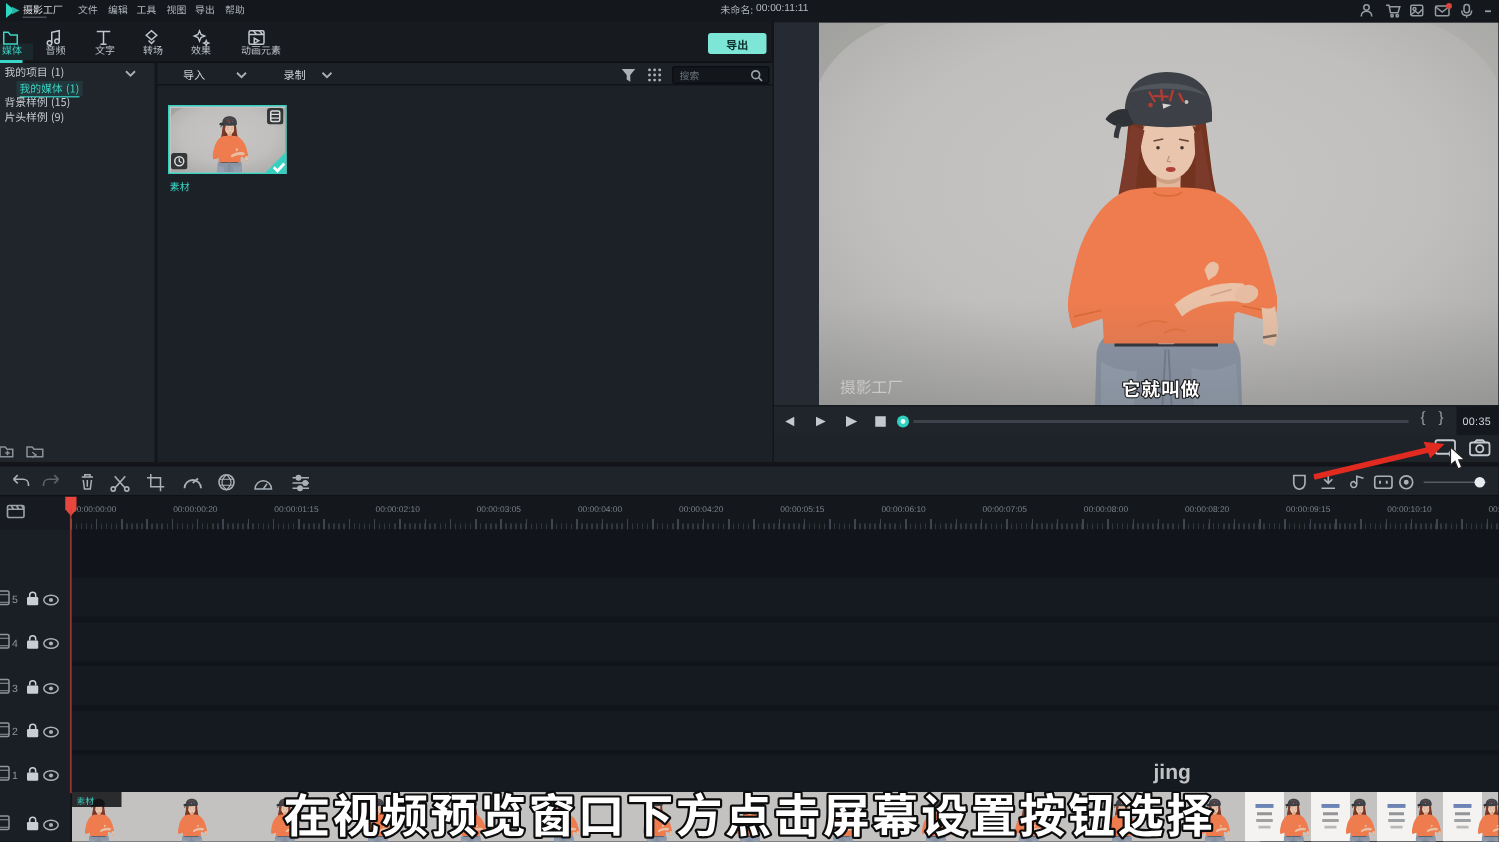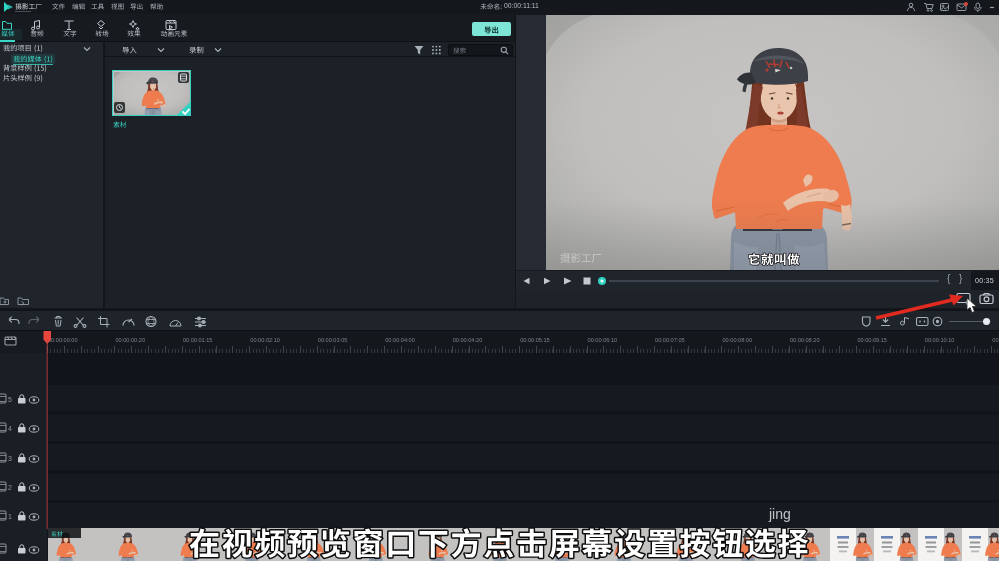--- a/index.html
+++ b/index.html
@@ -751,20 +751,20 @@
     <svg class="abs" style="left:176px;top:101px" width="15" height="15" viewBox="0 0 15 15">
 <path d="M15 0 L15 15 L0 15 Z" fill="#35d0c0"></path>
       <path d="M6.5 10.5 l2.5 2.5 4.5 -5" stroke="#ffffff" stroke-width="1.8" fill="none"></path>
     </svg>
     <svg style="position:absolute;left:113.0px;top:119.9px;overflow:visible" width="14" height="9" viewBox="0 -7.14 14 9.18">
       <path d="M4.3 -0.6C4.9 -0.3 5.6 0.1 6.0 0.4L6.4 0.1C6.0 -0.2 5.3 -0.6 4.7 -0.9ZM2.0 -0.9C1.6 -0.5 0.9 -0.1 0.3 0.1C0.4 0.2 0.6 0.4 0.7 0.4C1.3 0.2 2.0 -0.2 2.5 -0.7ZM1.3 -2.0C1.4 -2.0 1.6 -2.1 3.0 -2.1C2.4 -1.9 1.8 -1.7 1.6 -1.6C1.2 -1.5 0.9 -1.4 0.7 -1.4C0.7 -1.2 0.8 -1.0 0.8 -0.9C1.0 -1.0 1.2 -1.0 3.3 -1.1V-0.1C3.3 0.0 3.2 0.0 3.1 0.1C3.0 0.1 2.6 0.1 2.2 0.0C2.3 0.2 2.4 0.4 2.4 0.5C2.9 0.5 3.3 0.5 3.5 0.4C3.7 0.4 3.8 0.2 3.8 -0.0V-1.1L5.4 -1.2C5.6 -1.1 5.8 -0.9 5.9 -0.8L6.3 -1.1C6.0 -1.4 5.4 -1.8 5.0 -2.1L4.6 -1.9C4.7 -1.8 4.9 -1.7 5.0 -1.6L2.2 -1.4C3.2 -1.8 4.1 -2.1 5.0 -2.6L4.7 -3.0C4.4 -2.8 4.1 -2.7 3.9 -2.5L2.3 -2.5C2.7 -2.6 3.0 -2.8 3.4 -3.0L3.2 -3.1H6.5V-3.6H3.6V-4.0H5.7V-4.4H3.6V-4.8H6.1V-5.2H3.6V-5.7H3.1V-5.2H0.7V-4.8H3.1V-4.4H1.1V-4.0H3.1V-3.6H0.4V-3.1H2.8C2.3 -2.9 1.8 -2.6 1.7 -2.6C1.5 -2.5 1.3 -2.4 1.2 -2.4C1.2 -2.3 1.3 -2.1 1.3 -2.0Z M12.1 -5.7V-4.2H10.0V-3.8H11.9C11.4 -2.7 10.5 -1.5 9.6 -1.0C9.8 -0.9 9.9 -0.7 10.0 -0.5C10.8 -1.1 11.5 -2.1 12.1 -3.1V-0.1C12.1 -0.0 12.0 0.0 11.9 0.0C11.8 0.0 11.3 0.0 10.9 0.0C11.0 0.2 11.1 0.4 11.1 0.5C11.7 0.5 12.1 0.5 12.3 0.4C12.5 0.4 12.6 0.2 12.6 -0.2V-3.8H13.3V-4.2H12.6V-5.7ZM8.3 -5.7V-4.3H7.2V-3.8H8.3C8.0 -2.8 7.5 -1.8 7.0 -1.2C7.1 -1.1 7.2 -0.8 7.3 -0.7C7.7 -1.2 8.1 -2.0 8.3 -2.8V0.5H8.9V-3.0C9.1 -2.6 9.5 -2.1 9.6 -1.9L10.0 -2.3C9.8 -2.5 9.1 -3.3 8.9 -3.6V-3.8H9.8V-4.3H8.9V-5.7Z" fill="#3bd6c6"></path>
     </svg>
     <svg class="abs" style="left:189.3px;top:525.5px;z-index:40;overflow:visible" width="621" height="42" viewBox="0 -29 621 42">
       <path d="M11.5 -26.4C11.1 -24.9 10.7 -23.5 10.1 -22.0H1.7V-18.5H8.5C6.6 -14.9 4.0 -11.6 0.7 -9.5C1.3 -8.6 2.1 -6.9 2.5 -5.9C3.5 -6.6 4.4 -7.3 5.3 -8.1V2.7H9.1V-12.3C10.4 -14.2 11.7 -16.3 12.7 -18.5H29.4V-22.0H14.2C14.6 -23.2 15.0 -24.3 15.4 -25.4ZM18.1 -17.1V-12.0H11.8V-8.6H18.1V-1.5H10.6V2.0H29.3V-1.5H21.9V-8.6H28.1V-12.0H21.9V-17.1Z M46.1 -25.0V-8.4H49.7V-21.7H57.7V-8.4H61.5V-25.0ZM51.9 -19.9V-15.0C51.9 -10.2 51.1 -4.0 43.2 0.1C43.9 0.6 45.1 2.0 45.6 2.8C49.4 0.8 51.8 -1.9 53.3 -4.8V-1.0C53.3 1.6 54.3 2.4 56.8 2.4H59.0C62.1 2.4 62.6 0.9 62.9 -3.9C62.1 -4.1 60.9 -4.6 60.0 -5.3C59.9 -1.2 59.8 -0.3 59.0 -0.3H57.5C56.9 -0.3 56.7 -0.6 56.7 -1.4V-8.5H54.7C55.3 -10.8 55.5 -13.0 55.5 -14.9V-19.9ZM36.7 -24.7C37.6 -23.7 38.5 -22.3 39.1 -21.1H34.4V-17.8H40.9C39.2 -14.3 36.4 -10.9 33.6 -9.1C34.0 -8.3 34.8 -6.3 35.0 -5.2C35.9 -5.9 36.8 -6.7 37.7 -7.6V2.8H41.3V-9.4C42.1 -8.2 42.9 -6.9 43.4 -6.0L45.7 -9.0C45.2 -9.6 43.2 -11.8 42.0 -13.1C43.4 -15.3 44.5 -17.6 45.3 -19.9L43.3 -21.3L42.7 -21.1H40.4L42.4 -22.4C41.9 -23.5 40.8 -25.1 39.6 -26.3Z M68.7 -12.5C68.2 -10.3 67.3 -8.0 66.1 -6.5C66.8 -6.1 68.2 -5.3 68.7 -4.8C70.0 -6.5 71.1 -9.2 71.7 -11.8ZM82.0 -18.7V-4.1H85.0V-16.0H91.2V-4.2H94.4V-18.7H89.1L90.2 -21.4H95.1V-24.6H81.3V-21.4H86.8C86.5 -20.5 86.2 -19.6 85.8 -18.7ZM86.7 -14.8C86.6 -4.7 86.5 -1.6 79.3 0.3C79.9 0.9 80.7 2.1 81.0 2.9C84.7 1.9 86.9 0.4 88.1 -1.9C90.0 -0.4 92.4 1.6 93.5 2.9L95.7 0.6C94.4 -0.7 91.7 -2.8 89.8 -4.2L88.5 -2.9C89.5 -5.6 89.7 -9.4 89.7 -14.8ZM78.0 -12.1C77.5 -9.7 76.7 -7.8 75.7 -6.2V-13.9H81.1V-17.1H76.3V-20.0H80.3V-23.0H76.3V-26.4H73.1V-17.1H71.1V-23.7H68.2V-17.1H66.3V-13.9H72.3V-4.5H74.5C72.5 -2.3 69.9 -0.9 66.3 0.0C67.0 0.7 67.8 1.9 68.1 2.9C75.6 0.5 79.4 -3.6 81.1 -11.4Z M118.3 -14.8V-9.1C118.3 -6.2 117.4 -2.3 110.5 0.0C111.4 0.7 112.4 1.9 112.8 2.6C120.5 -0.3 121.8 -5.0 121.8 -9.1V-14.8ZM120.5 -2.0C122.3 -0.5 124.7 1.6 125.8 2.9L128.4 0.4C127.1 -0.9 124.6 -2.9 122.9 -4.3ZM100.2 -18.0C101.6 -17.1 103.5 -15.9 105.1 -14.8H98.9V-11.5H103.5V-1.3C103.5 -0.9 103.4 -0.8 103.0 -0.8C102.5 -0.8 101.1 -0.8 99.8 -0.8C100.2 0.2 100.7 1.7 100.9 2.7C103.0 2.7 104.5 2.6 105.7 2.1C106.8 1.5 107.1 0.5 107.1 -1.2V-11.5H109.0C108.6 -10.1 108.2 -8.6 107.9 -7.6L110.7 -7.0C111.4 -8.9 112.2 -11.8 112.9 -14.4L110.6 -14.9L110.1 -14.8H108.7L109.5 -15.9C108.9 -16.3 108.1 -16.8 107.2 -17.4C109.0 -19.1 110.8 -21.5 112.1 -23.7L109.8 -25.2L109.2 -25.0H99.7V-21.8H106.9C106.2 -20.8 105.4 -19.7 104.6 -19.0L102.1 -20.4ZM113.2 -19.7V-4.7H116.7V-16.3H123.4V-4.8H127.0V-19.7H121.5L122.2 -21.9H128.2V-25.1H112.2V-21.9H118.2L117.9 -19.7Z M151.3 -18.9C152.4 -17.5 153.6 -15.5 154.1 -14.2L157.5 -15.6C156.9 -16.9 155.7 -18.7 154.5 -20.1ZM133.9 -24.6V-15.5H137.5V-24.6ZM140.5 -25.9V-14.5H144.1V-25.9ZM136.1 -13.8V-3.8H139.9V-10.5H153.0V-4.2H156.9V-13.8ZM148.4 -26.4C147.7 -22.9 146.3 -19.3 144.5 -17.0C145.3 -16.6 146.9 -15.7 147.6 -15.2C148.6 -16.5 149.5 -18.4 150.3 -20.4H160.1V-23.6H151.4L152.0 -25.7ZM144.2 -9.4V-7.0C144.2 -5.0 143.3 -2.1 132.5 -0.2C133.4 0.6 134.5 2.0 135.0 2.8C142.0 1.2 145.3 -0.9 146.9 -3.0V-1.6C146.9 1.4 147.8 2.4 151.5 2.4C152.3 2.4 155.3 2.4 156.1 2.4C158.9 2.4 159.9 1.4 160.3 -2.2C159.4 -2.4 157.9 -2.9 157.1 -3.5C157.0 -1.1 156.8 -0.7 155.8 -0.7C155.0 -0.7 152.6 -0.7 152.1 -0.7C150.8 -0.7 150.6 -0.8 150.6 -1.6V-5.6H148.0C148.0 -6.1 148.1 -6.5 148.1 -6.9V-9.4Z M175.0 -21.0C172.2 -19.2 168.3 -17.9 165.2 -17.1L167.1 -14.2C170.6 -15.1 174.6 -17.0 177.7 -19.1ZM176.4 -17.6C176.0 -16.6 175.4 -15.4 174.8 -14.4H168.0V2.8H171.8V1.9H186.2V2.6H190.2V-14.4H178.6C179.2 -15.2 179.8 -16.0 180.4 -16.9ZM171.8 -0.7V-11.7H186.2V-0.7ZM174.9 -5.7C175.7 -5.4 176.5 -5.1 177.3 -4.7C175.7 -3.9 173.9 -3.4 172.1 -3.0C172.6 -2.4 173.3 -1.5 173.6 -0.8C175.9 -1.4 178.2 -2.2 180.1 -3.4C181.6 -2.7 182.9 -2.0 183.8 -1.3L185.6 -3.3C184.8 -3.8 183.6 -4.5 182.3 -5.1C183.6 -6.2 184.7 -7.6 185.4 -9.2L183.6 -10.1L183.1 -10.0H177.7L178.3 -11.1L175.6 -11.5C175.0 -10.1 173.8 -8.6 172.0 -7.5C172.6 -7.2 173.5 -6.4 174.0 -5.8C174.9 -6.4 175.6 -7.1 176.2 -7.8H181.4C180.9 -7.3 180.4 -6.7 179.7 -6.2C178.7 -6.7 177.6 -7.1 176.6 -7.4ZM176.0 -25.7 176.7 -24.0H165.5V-18.5H169.2V-21.1H183.0L180.7 -19.0C184.0 -17.8 188.5 -15.7 190.6 -14.2L193.0 -16.6C192.0 -17.3 190.5 -18.0 188.9 -18.8H192.5V-24.0H181.2C180.9 -24.9 180.4 -25.8 180.0 -26.5ZM183.0 -21.1H188.6V-18.9C186.7 -19.7 184.6 -20.6 183.0 -21.1Z M199.5 -23.3V2.2H203.4V-0.4H219.9V2.1H224.0V-23.3ZM203.4 -4.2V-19.5H219.9V-4.2Z M230.5 -24.1V-20.3H241.8V2.7H245.8V-12.1C248.9 -10.3 252.5 -8.1 254.3 -6.4L257.0 -9.8C254.6 -11.8 249.8 -14.5 246.4 -16.2L245.8 -15.4V-20.3H258.3V-24.1Z M274.5 -25.4C275.1 -24.1 275.9 -22.6 276.4 -21.4H263.2V-17.7H271.1C270.8 -11.2 270.2 -4.1 262.7 -0.2C263.7 0.6 264.9 1.9 265.4 2.9C271.0 -0.3 273.3 -5.2 274.4 -10.4H284.2C283.8 -4.8 283.2 -2.1 282.4 -1.4C281.9 -1.1 281.5 -1.0 280.9 -1.0C279.9 -1.0 277.8 -1.1 275.6 -1.2C276.3 -0.2 276.9 1.3 276.9 2.4C279.0 2.5 281.1 2.5 282.3 2.4C283.7 2.3 284.7 2.0 285.7 0.9C287.0 -0.4 287.6 -3.9 288.2 -12.4C288.2 -12.9 288.3 -14.0 288.3 -14.0H274.9C275.1 -15.2 275.1 -16.5 275.2 -17.7H291.0V-21.4H278.3L280.4 -22.3C279.9 -23.5 279.0 -25.4 278.2 -26.8Z M302.6 -13.8H316.8V-9.8H302.6ZM304.2 -4.0C304.6 -1.8 304.8 0.9 304.8 2.6L308.6 2.1C308.6 0.5 308.2 -2.2 307.7 -4.3ZM310.6 -3.9C311.5 -1.9 312.4 0.8 312.7 2.4L316.3 1.5C316.0 -0.2 314.9 -2.8 314.0 -4.7ZM316.9 -4.1C318.4 -2.0 320.1 0.8 320.7 2.6L324.3 1.2C323.5 -0.7 321.7 -3.3 320.2 -5.3ZM299.1 -5.1C298.2 -2.8 296.7 -0.3 295.2 1.0L298.6 2.7C300.3 1.0 301.8 -1.7 302.7 -4.2ZM299.0 -17.2V-6.3H320.6V-17.2H311.5V-20.1H322.7V-23.6H311.5V-26.4H307.8V-17.2Z M331.1 -9.2V1.4H350.1V2.8H353.9V-9.3H350.1V-2.3H344.7V-11.0H356.5V-14.8H344.7V-18.4H354.5V-22.0H344.7V-26.3H340.7V-22.0H330.8V-18.4H340.7V-14.8H328.5V-11.0H340.7V-2.3H335.1V-9.2Z M367.1 -21.9H384.1V-19.8H367.1ZM370.5 -15.9C370.9 -15.2 371.4 -14.2 371.7 -13.5H368.1V-10.4H372.1V-7.6V-7.2H367.4V-4.0H371.5C370.9 -2.5 369.6 -1.1 367.0 0.0C367.7 0.7 368.9 2.0 369.4 2.9C373.3 1.1 374.8 -1.4 375.4 -4.0H380.3V2.8H384.1V-4.0H389.4V-7.2H384.1V-10.4H388.5V-13.5H384.2L385.8 -15.8L382.2 -16.7H388.1V-25.0H363.4V-13.5C363.4 -9.0 363.2 -3.1 360.4 0.8C361.3 1.3 363.0 2.3 363.6 3.0C366.7 -1.4 367.1 -8.4 367.1 -13.5V-16.7H373.2ZM374.1 -16.7H381.8C381.5 -15.7 381.0 -14.5 380.4 -13.5H372.9L375.4 -14.3C375.1 -14.9 374.6 -15.9 374.1 -16.7ZM380.3 -7.2H375.7V-7.5V-10.4H380.3Z M400.6 -14.8H415.2V-13.5H400.6ZM400.6 -18.1H415.2V-16.9H400.6ZM405.9 -7.3V-5.8H402.3C402.8 -6.3 403.3 -6.8 403.8 -7.3ZM409.5 -7.3H412.3C412.7 -6.8 413.2 -6.3 413.7 -5.8H409.5ZM397.0 -20.4V-11.3H402.5C402.3 -10.9 402.1 -10.5 401.8 -10.2H393.9V-7.3H398.9C397.4 -6.2 395.5 -5.2 393.1 -4.4C393.8 -3.8 394.8 -2.4 395.2 -1.6C396.5 -2.1 397.7 -2.7 398.8 -3.3V1.7H402.4V-2.9H405.9V2.8H409.5V-2.9H413.7V-1.4C413.7 -1.1 413.6 -1.0 413.3 -1.0C413.0 -0.9 411.9 -0.9 411.0 -1.0C411.3 -0.2 411.7 0.8 411.9 1.6C413.7 1.6 415.1 1.6 416.1 1.2C417.0 0.8 417.3 0.1 417.3 -1.3V-3.2C418.3 -2.6 419.4 -2.2 420.5 -1.8C421.0 -2.7 422.0 -4.0 422.7 -4.6C420.4 -5.1 418.1 -6.1 416.4 -7.3H421.8V-10.2H405.9L406.5 -11.3H418.9V-20.4ZM411.1 -26.4V-24.8H404.6V-26.4H401.0V-24.8H394.3V-21.9H401.0V-20.8H404.6V-21.9H411.1V-20.8H414.8V-21.9H421.5V-24.8H414.8V-26.4Z M428.2 -23.7C429.9 -22.2 432.1 -20.1 433.1 -18.7L435.6 -21.2C434.6 -22.6 432.3 -24.6 430.6 -25.9ZM426.2 -16.8V-13.2H429.9V-3.8C429.9 -2.4 429.0 -1.3 428.4 -0.8C429.0 -0.1 429.9 1.5 430.2 2.4C430.7 1.6 431.8 0.7 437.5 -4.2C437.1 -4.8 436.4 -6.3 436.1 -7.3L433.5 -5.0V-16.8ZM439.6 -25.3V-22.0C439.6 -19.8 439.2 -17.6 435.2 -15.9C435.9 -15.4 437.3 -13.9 437.7 -13.2C442.1 -15.3 443.1 -18.8 443.1 -21.9H447.3V-18.6C447.3 -15.5 447.9 -14.2 451.0 -14.2C451.4 -14.2 452.5 -14.2 453.0 -14.2C453.7 -14.2 454.4 -14.2 454.9 -14.4C454.7 -15.3 454.7 -16.6 454.6 -17.5C454.2 -17.4 453.4 -17.3 452.9 -17.3C452.5 -17.3 451.6 -17.3 451.3 -17.3C450.9 -17.3 450.8 -17.6 450.8 -18.5V-25.3ZM448.8 -9.4C447.9 -7.7 446.6 -6.2 445.1 -4.9C443.5 -6.2 442.2 -7.7 441.3 -9.4ZM436.9 -12.9V-9.4H439.2L437.9 -9.0C439.0 -6.7 440.4 -4.7 442.1 -2.9C440.0 -1.8 437.5 -1.0 434.8 -0.5C435.4 0.3 436.2 1.8 436.5 2.7C439.6 2.0 442.5 0.9 445.0 -0.6C447.3 0.9 450.0 2.1 453.1 2.8C453.5 1.8 454.5 0.3 455.3 -0.5C452.6 -1.0 450.2 -1.8 448.1 -2.9C450.5 -5.2 452.3 -8.2 453.5 -12.1L451.2 -13.0L450.6 -12.9Z M478.4 -22.8H482.0V-21.0H478.4ZM471.5 -22.8H475.0V-21.0H471.5ZM464.6 -22.8H468.1V-21.0H464.6ZM463.0 -13.3V-0.7H459.4V2.0H487.3V-0.7H483.5V-13.3H474.2L474.4 -14.5H486.4V-17.2H474.8L475.0 -18.4H485.7V-25.2H461.1V-18.4H471.2L471.1 -17.2H459.8V-14.5H470.8L470.6 -13.3ZM466.5 -0.7V-1.9H479.9V-0.7ZM466.5 -8.0H479.9V-6.8H466.5ZM466.5 -9.9V-11.0H479.9V-9.9ZM466.5 -5.0H479.9V-3.8H466.5Z M513.7 -11.0C513.3 -8.8 512.6 -6.9 511.5 -5.5L507.9 -7.3C508.4 -8.5 508.9 -9.7 509.4 -11.0ZM495.3 -26.4V-20.5H491.6V-17.1H495.3V-10.4C493.8 -10.0 492.3 -9.7 491.2 -9.4L491.9 -5.8L495.3 -6.8V-1.1C495.3 -0.7 495.1 -0.5 494.7 -0.5C494.3 -0.5 493.0 -0.5 491.8 -0.6C492.3 0.4 492.8 1.8 492.9 2.8C495.0 2.8 496.5 2.7 497.5 2.1C498.6 1.6 498.9 0.7 498.9 -1.1V-7.8L502.3 -8.8L502.0 -11.0H505.4C504.6 -9.2 503.8 -7.4 503.0 -6.1C504.8 -5.2 506.8 -4.1 508.9 -3.0C506.9 -1.7 504.4 -0.9 501.3 -0.3C502.0 0.5 502.8 2.0 503.1 2.9C506.9 2.0 509.9 0.7 512.2 -1.0C514.5 0.4 516.5 1.7 517.9 2.9L520.5 -0.0C519.1 -1.1 517.0 -2.4 514.7 -3.7C516.1 -5.6 517.1 -8.0 517.8 -11.0H520.5V-14.3H510.7C511.1 -15.6 511.5 -16.8 511.8 -18.0L508.0 -18.6C507.7 -17.2 507.2 -15.8 506.7 -14.3H501.3V-12.1L498.9 -11.4V-17.1H501.8V-20.5H498.9V-26.4ZM502.4 -22.8V-16.2H505.9V-19.5H516.5V-16.2H520.1V-22.8H513.2C512.9 -24.0 512.6 -25.4 512.2 -26.5L508.4 -26.0C508.7 -25.0 509.0 -23.8 509.3 -22.8Z M548.3 -21.7C548.2 -19.3 548.0 -16.9 547.8 -14.5H544.2L544.9 -21.7ZM524.5 -11.2V-7.9H528.7V-3.1C528.7 -1.4 527.5 -0.2 526.8 0.3C527.4 0.9 528.2 2.1 528.6 2.8C529.1 2.2 530.0 1.5 534.5 -1.3V2.0H553.4V-1.7H550.3C551.0 -8.2 551.7 -17.5 552.1 -25.0H549.9L536.8 -25.0V-21.7H541.2C541.1 -19.4 540.8 -17.0 540.6 -14.5H537.0V-10.9H540.2C539.8 -7.7 539.3 -4.4 538.9 -1.7H535.2L536.1 -2.2C535.8 -3.0 535.4 -4.5 535.2 -5.5L532.0 -3.6V-7.9H535.9V-11.2H532.0V-14.3H535.3V-17.5H527.1C527.6 -18.2 528.0 -19.0 528.4 -19.7H536.0V-23.3H530.1C530.3 -24.0 530.5 -24.7 530.8 -25.4L527.5 -26.4C526.7 -23.5 525.3 -20.8 523.7 -19.0C524.2 -18.1 525.1 -16.2 525.4 -15.4C525.7 -15.7 526.0 -16.1 526.3 -16.5V-14.3H528.7V-11.2ZM547.6 -10.9C547.3 -7.6 546.9 -4.4 546.6 -1.7H542.5C542.9 -4.4 543.3 -7.6 543.7 -10.9Z M557.3 -23.4C559.0 -21.9 561.0 -19.7 561.9 -18.2L565.0 -20.5C564.0 -22.0 561.9 -24.1 560.1 -25.5ZM569.0 -25.4C568.3 -22.7 566.9 -20.0 565.3 -18.3C566.1 -17.8 567.6 -16.9 568.3 -16.3C569.0 -17.1 569.7 -18.2 570.3 -19.3H574.2V-15.7H565.7V-12.5H570.8C570.4 -9.5 569.3 -7.0 565.1 -5.5C565.9 -4.8 566.9 -3.4 567.3 -2.4C572.5 -4.6 574.0 -8.1 574.6 -12.5H576.6V-7.0C576.6 -3.8 577.2 -2.7 580.2 -2.7C580.7 -2.7 581.9 -2.7 582.5 -2.7C584.8 -2.7 585.7 -3.7 586.1 -7.9C585.1 -8.1 583.5 -8.7 582.8 -9.3C582.7 -6.5 582.6 -6.1 582.1 -6.1C581.9 -6.1 581.0 -6.1 580.8 -6.1C580.3 -6.1 580.3 -6.2 580.3 -7.1V-12.5H585.6V-15.7H577.9V-19.3H584.4V-22.4H577.9V-26.2H574.2V-22.4H571.8C572.1 -23.2 572.3 -23.9 572.5 -24.6ZM564.3 -14.4H557.3V-10.9H560.8V-3.0C559.5 -2.3 558.2 -1.3 556.9 -0.2L559.4 3.1C561.0 1.1 562.8 -0.7 563.9 -0.7C564.6 -0.7 565.5 0.2 566.8 1.0C568.9 2.2 571.4 2.6 575.0 2.6C578.1 2.6 582.7 2.4 585.0 2.3C585.1 1.3 585.7 -0.6 586.0 -1.6C583.0 -1.1 578.2 -0.9 575.1 -0.9C571.9 -0.9 569.2 -1.1 567.3 -2.2C565.9 -3.0 565.2 -3.8 564.3 -4.0Z M593.3 -26.3V-20.5H589.8V-17.1H593.3V-11.6L589.4 -10.7L590.2 -7.1L593.3 -8.0V-1.2C593.3 -0.8 593.2 -0.7 592.8 -0.7C592.4 -0.7 591.3 -0.7 590.2 -0.7C590.7 0.3 591.1 1.8 591.2 2.8C593.3 2.8 594.7 2.7 595.7 2.1C596.7 1.5 596.9 0.6 596.9 -1.2V-9.0L600.2 -10.0L599.7 -13.3L596.9 -12.6V-17.1H600.2V-20.5H596.9V-26.3ZM612.0 -21.8C611.2 -20.8 610.3 -19.9 609.2 -19.0C608.1 -19.9 607.2 -20.8 606.5 -21.8ZM601.0 -25.1V-21.8H602.9C603.9 -20.1 605.1 -18.6 606.4 -17.2C604.3 -16.0 601.8 -15.0 599.3 -14.4C600.0 -13.7 600.8 -12.3 601.2 -11.4C604.0 -12.3 606.6 -13.5 609.1 -15.0C611.4 -13.4 614.0 -12.2 616.9 -11.3C617.4 -12.3 618.4 -13.7 619.2 -14.4C616.5 -15.0 614.1 -15.9 611.9 -17.1C614.1 -19.1 616.0 -21.4 617.2 -24.1L615.0 -25.2L614.4 -25.1ZM607.2 -12.9V-10.4H601.4V-7.2H607.2V-5.1H599.9V-1.8H607.2V2.8H610.9V-1.8H618.4V-5.1H610.9V-7.2H616.5V-10.4H610.9V-12.9Z" fill="#ffffff" stroke="#0d0d0d" stroke-width="2.9" paint-order="stroke" stroke-linejoin="round"></path>
     </svg>
-    <div class="abs" style="left:769px;top:507px;font-size:14px;color:rgba(222,224,226,0.85);font-weight:400;line-height:1;white-space:nowrap;z-index:41;">jing</div>
+    <div class="abs" style="left:769px;top:507px;font-size:14px;color:rgba(222,224,226,0.85);font-weight:700;line-height:1;white-space:nowrap;z-index:41;">jing</div>
     <svg class="abs" style="left:860px;top:288px;z-index:50" width="120" height="36" viewBox="0 0 120 36">
 <path d="M16 30 L94 11.5" stroke="#e12b20" stroke-width="3.6" fill="none"></path>
 <path d="M103 8 L89 6.5 L93.5 17.5 Z" fill="#e12b20"></path>
     </svg>
     <svg class="abs" style="left:966px;top:298px;z-index:51" width="12" height="16" viewBox="0 0 12 16">
 <path d="M1 0 L1 12 L4 9.5 L6 14.5 L8.5 13.5 L6.5 8.5 L10.5 8.5 Z" fill="#fff" stroke="#222" stroke-width="0.8"></path>
     </svg>
   </div>
 </body></html>

